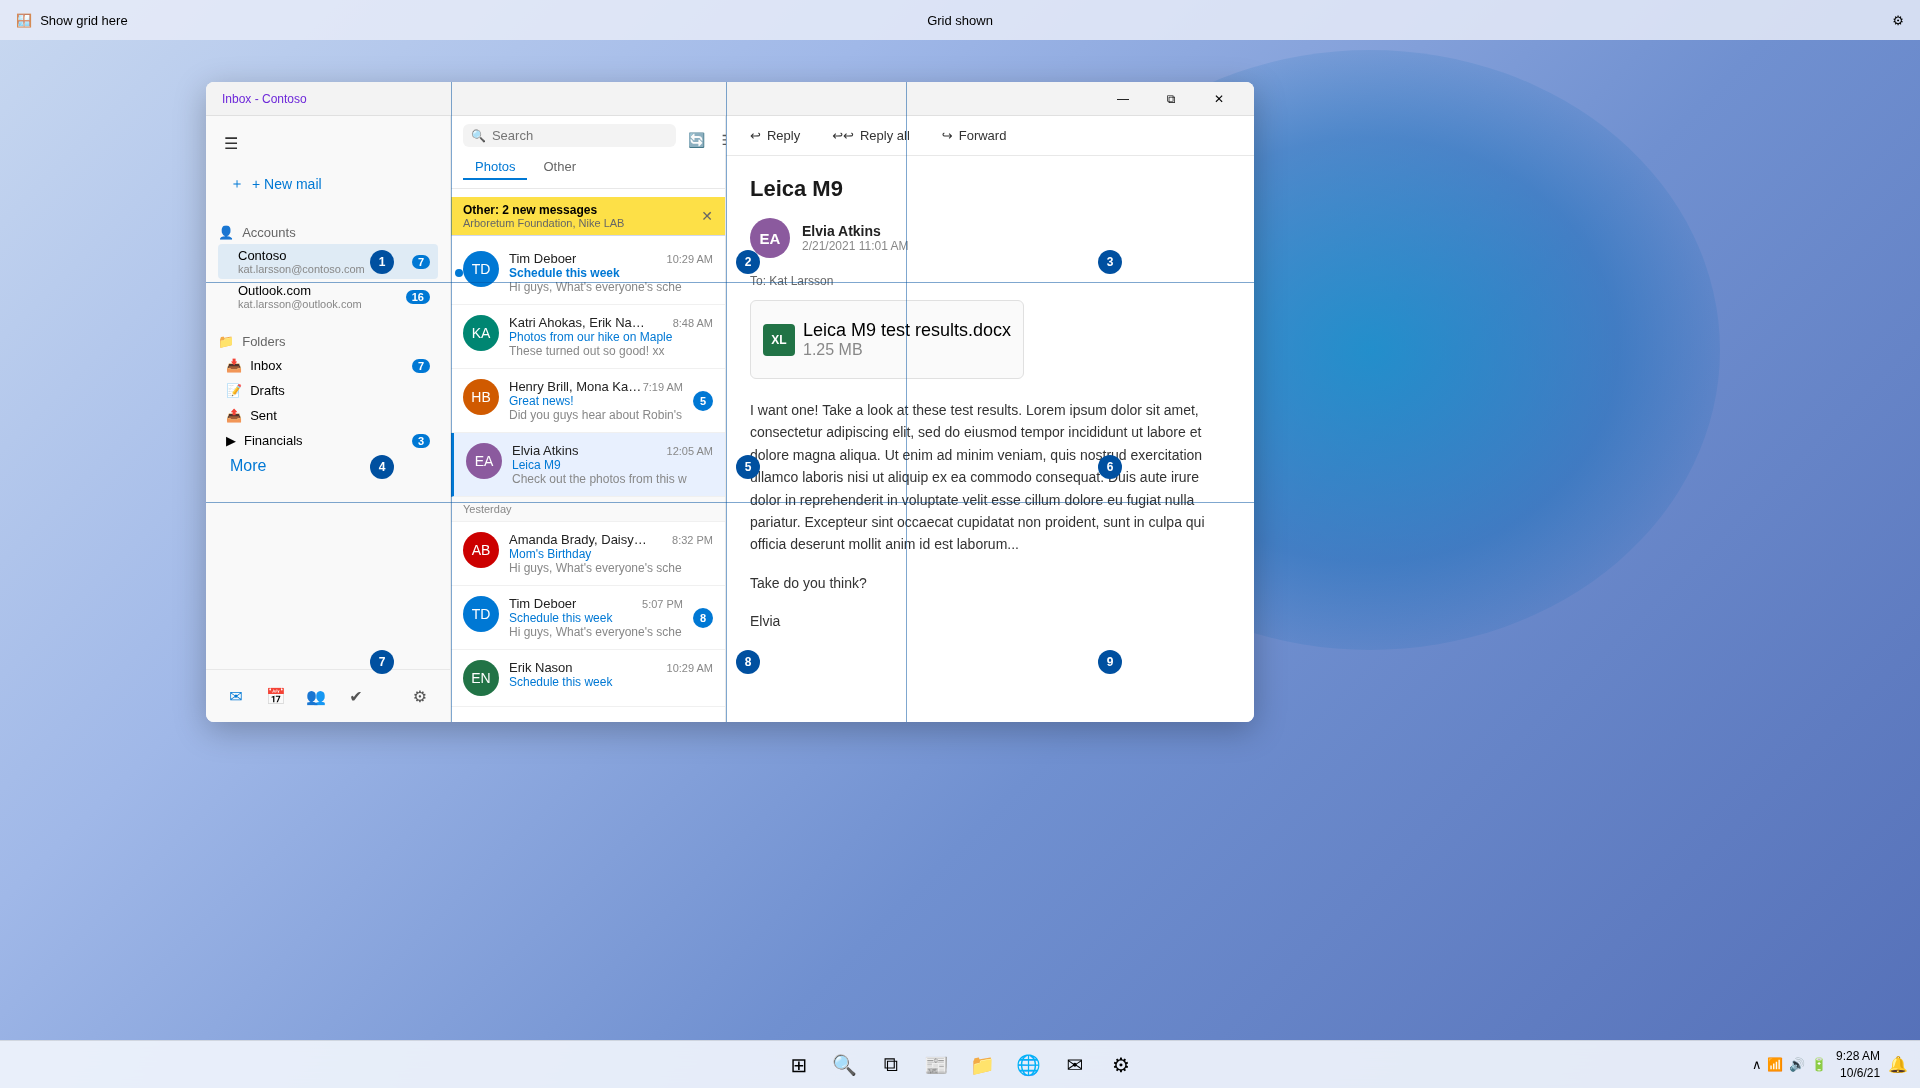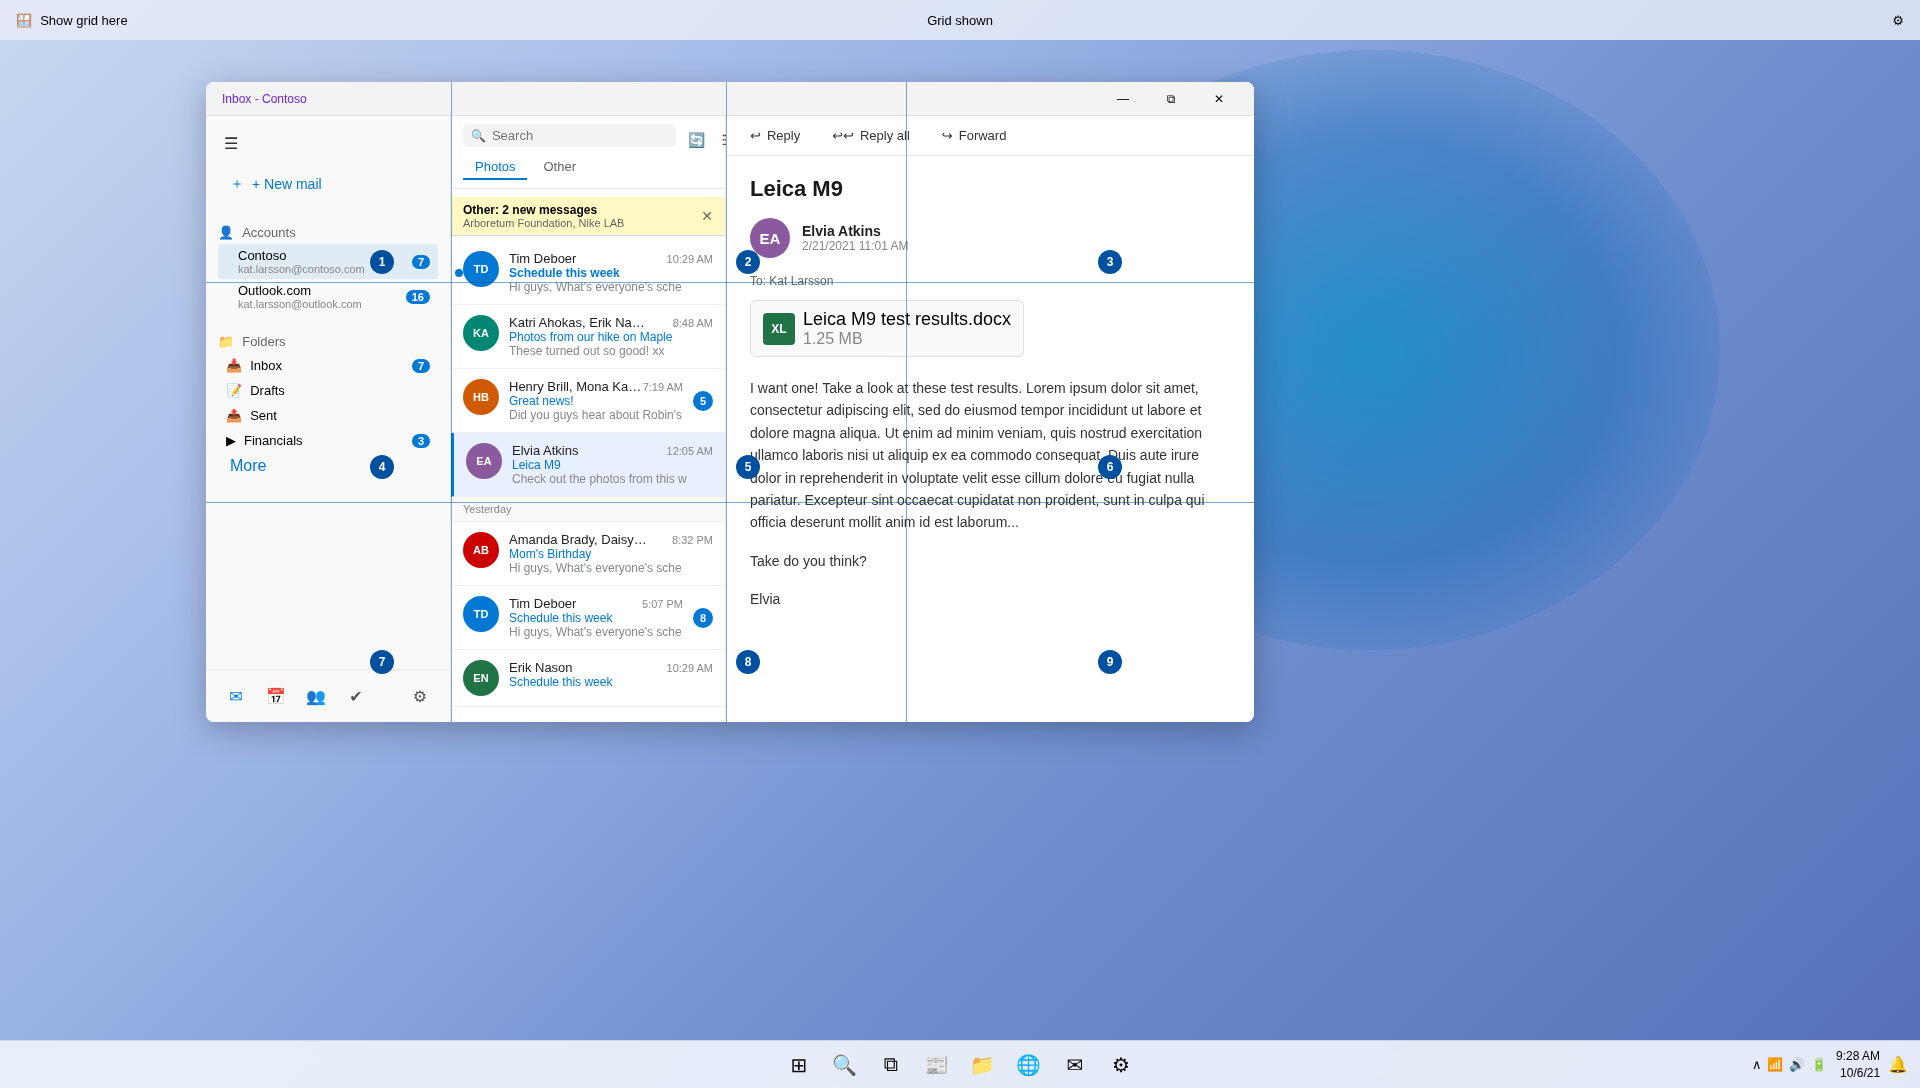--- a/index.html
+++ b/index.html
@@ -333,21 +333,21 @@
       color: #0078d4;
       font-weight: 500;
     }
 
     
     .notification-popup {
       position: absolute;
       top: 8px;
       left: 0;
       right: 0;
-      background: #fef9c3;
+      background: #fde047;
       border-bottom: 1px solid #d0d8f0;
       padding: 6px 12px;
       display: flex;
       align-items: center;
       justify-content: space-between;
       font-size: 12px;
       z-index: 10;
     }
     .notif-close { cursor: pointer; font-size: 14px; color: #666; }
 
@@ -368,22 +368,22 @@
     .email-item.unread .email-subject { font-weight: 600; }
     .avatar-circle {
       width: 36px;
       height: 36px;
       border-radius: 50%;
       background: #0078d4;
       display: flex;
       align-items: center;
       justify-content: center;
       color: white;
-      font-size: 11px;
-      font-weight: bold;
+      font-size: 14px;
+      font-weight: normal;
       flex-shrink: 0;
     }
     .email-content { flex: 1; min-width: 0; }
     .email-header-row {
       display: flex;
       justify-content: space-between;
       align-items: baseline;
     }
     .email-sender { font-size: 13px; font-weight: 500; color: #222; white-space: nowrap; overflow: hidden; text-overflow: ellipsis; max-width: 140px; }
     .email-time { font-size: 11px; color: #888; flex-shrink: 0; }
@@ -477,21 +477,21 @@
     }
     .email-sender-info { }
     .email-sender-name { font-size: 14px; font-weight: 600; color: #222; }
     .email-date { font-size: 12px; color: #888; }
     .email-to { font-size: 12px; color: #666; margin-bottom: 12px; }
 
     .attachment-card {
       display: inline-flex;
       align-items: center;
       gap: 8px;
-      padding: 8px 12px;
+      padding: 19px 12px;
       border: 1px solid #e0e0e0;
       border-radius: 6px;
       margin-bottom: 20px;
       cursor: pointer;
       background: #fafafa;
     }
     .attachment-icon {
       width: 32px;
       height: 32px;
       background: #217346;

